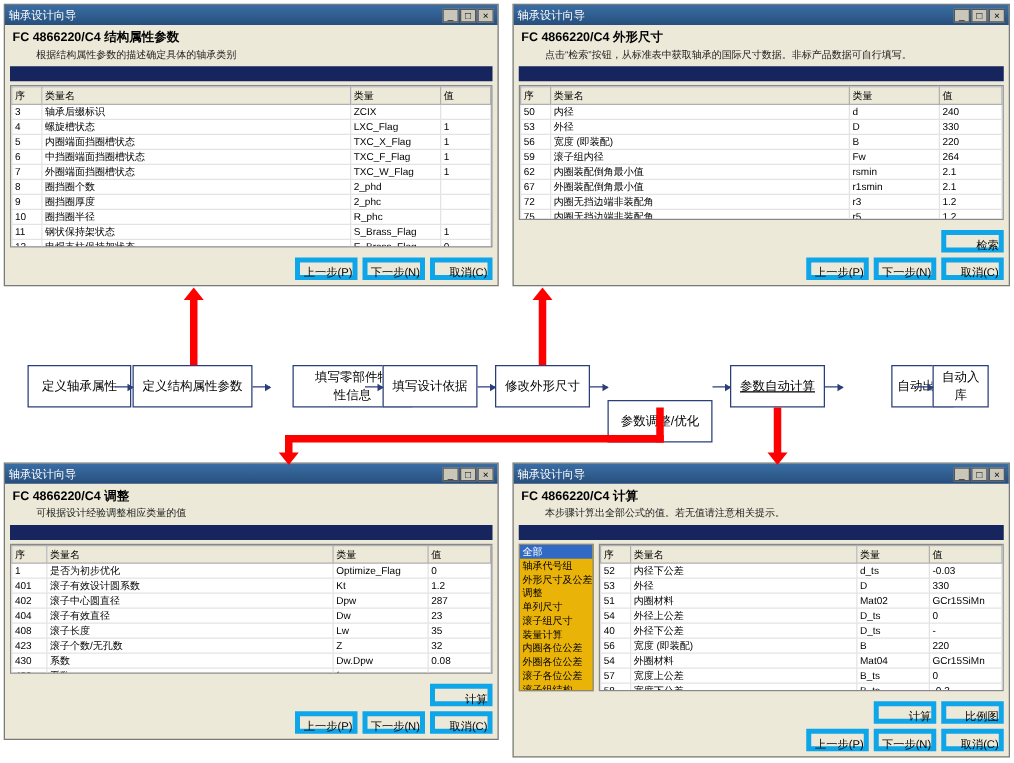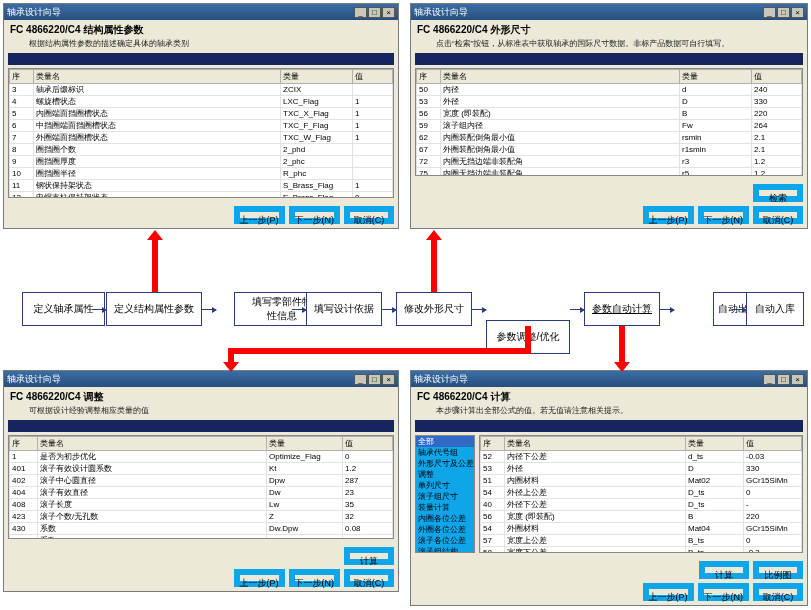--- a/index.html
+++ b/index.html
@@ -73,24 +73,24 @@
     padding: 0 2px;
     color: #000;
     height: 11px;
     white-space: nowrap;
     overflow: hidden;
   }
 
   .btnrow { display: flex; justify-content: flex-end; gap: 4px; padding: 4px; }
   .btn {
     min-width: 50px; height: 18px;
-    border: 6px solid #0ea5e9;
+    border: 4px solid #0ea5e9;
     background: #ece9d8;
     font-size: 9px;
-    text-align: center;
+    text-align: right;
     line-height: 16px;
     color: #000;
   }
 
   
   .flow { position: absolute; left: 0; top: 292px; width: 811px; height: 52px; }
   .step {
     position: absolute;
     height: 34px;
     border: 1px solid #2a3f7a;
@@ -127,21 +127,21 @@
     border-right: 8px solid transparent;
   }
 
   
   #winA { left: 3px;   top: 3px;   width: 396px; height: 226px; }
   #winB { left: 410px; top: 3px;   width: 398px; height: 226px; }
   #winC { left: 3px;   top: 370px; width: 396px; height: 222px; }
   #winD { left: 410px; top: 370px; width: 398px; height: 236px; }
 
   
-  .navlist { width: 60px; border: 1px solid #888; background: #0ea5e9; font-size: 8px; overflow: hidden; }
+  .navlist { width: 60px; border: 1px solid #888; background: #eab308; font-size: 8px; overflow: hidden; }
   .navlist div { padding: 0 2px; white-space: nowrap; color: #000; }
   .navlist .sel { background: #316ac5; color: #fff; }
 </style>
 </head>
 <body>
 
 <div id="winA" class="win">
   <div class="titlebar">
     <span>轴承设计向导</span>
     <span class="spacer"></span>
@@ -546,21 +546,21 @@
 
   <div class="step" style="left:22px; width:83px;">定义轴承属性</div>
   <div class="step" style="left:106px;width:96px;text-align:center;">定义结构属性参数</div>
   <div class="step" style="left:234px;width:96px;white-space:pre-line;">填写零部件特
 性信息</div>
   <div class="step" style="left:306px;width:76px;">填写设计依据</div>
   <div class="step" style="left:396px;width:76px;">修改外形尺寸</div>
   <div class="step" style="left:486px;width:84px;margin-top:28px;">参数调整/优化</div>
   <div class="step" style="left:584px;width:76px;text-decoration:underline;">参数自动计算</div>
   <div class="step" style="left:713px;width:50px;">自动出图</div>
-  <div class="step" style="left:746px;width:58px;">自动入库</div>
+  <div class="step" style="left:746px;width:45px;">自动入库</div>
 
   <div class="farrow" style="left:92px;  top:17px; width:14px;"></div>
   <div class="farrow" style="left:202px; top:17px; width:14px;"></div>
   <div class="farrow" style="left:292px; top:17px; width:14px;"></div>
   <div class="farrow" style="left:382px; top:17px; width:14px;"></div>
   <div class="farrow" style="left:472px; top:17px; width:14px;"></div>
   <div class="farrow" style="left:570px; top:17px; width:14px;"></div>
   <div class="farrow" style="left:660px; top:17px; width:14px;"></div>
   <div class="farrow" style="left:732px; top:17px; width:14px;"></div>
 </div>

